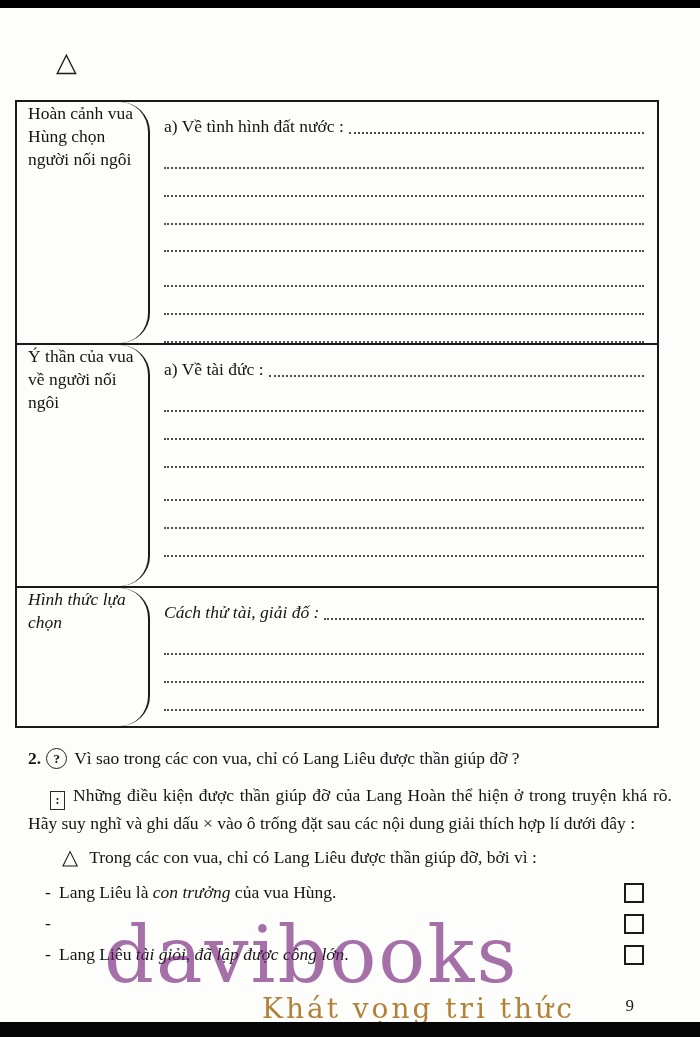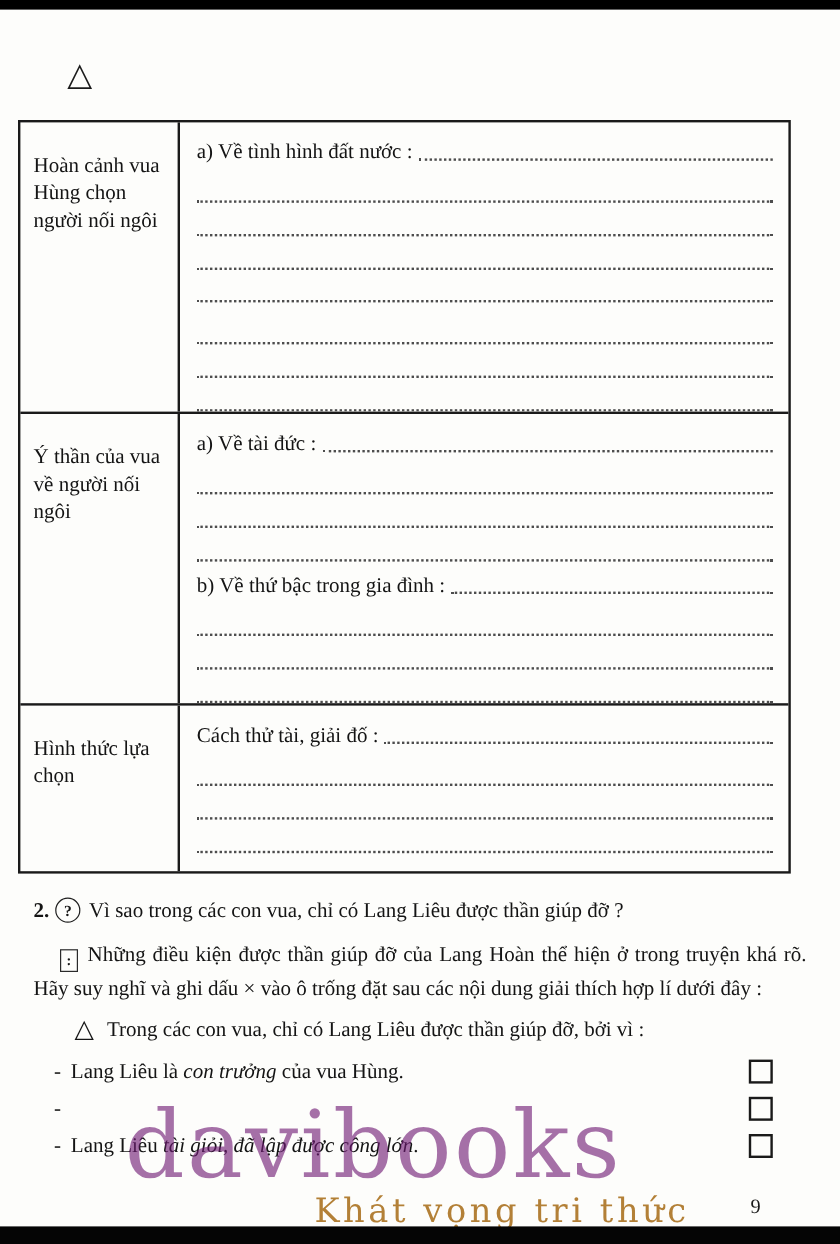--- a/index.html
+++ b/index.html
@@ -8,24 +8,24 @@
   .page { position:relative; width:700px; height:1037px; background:#fdfdfb; color:#141414; overflow:hidden; }
 
   .topbar { position:absolute; top:0; left:0; width:100%; height:8px; background:#000; }
   .bottombar { position:absolute; bottom:0; left:0; width:100%; height:15px; background:#050505; }
 
   .tri-marker { position:absolute; top:46px; left:56px; font-size:27px; color:#1a1a1a; }
 
   
   .answer-table { position:absolute; top:100px; left:15px; width:644px; border:2px solid #1a1a1a; }
   .t-row { display:flex; border-bottom:2px solid #1a1a1a; }
-  .t-row:last-child { border-bottom:none; }
+  .t-row:last-child { border-bottom:none;font-style:italic; }
   .row-h1, .row-h2 { height:243px; }
   .row-h3 { height:138px; }
-  .head-cell { width:133px; border-right:2px solid #1a1a1a; padding:24px 8px 0 11px; font-size:17.5px; line-height:1.32; }
+  .head-cell { width:133px; border-right:2px solid #1a1a1a; padding:0 8px 0 11px; font-size:17.5px; line-height:1.32;border-radius:30px; }
   .content-cell { flex:1; padding:10px 13px 0 14px; font-size:17.5px; overflow:hidden; }
   .field + .field { margin-top:5px; }
   .label-line { display:flex; height:29px; align-items:flex-end;justify-content:center; }
   .label-line .lbl { line-height:29px; white-space:nowrap; padding-right:5px; }
   .leader { flex:1; border-bottom:2px dotted #4d4d4d; margin-bottom:7px; }
   .dotline { height:28px; border-bottom:2px dotted #4d4d4d; }
 
   
   .below { position:absolute; top:748px; left:28px; width:644px; font-size:17.5px; }
   .q2-line { display:flex; align-items:center; }
@@ -87,24 +87,20 @@
         <div class="field">
           <div class="label-line">
             <span class="lbl">a) Về tài đức :</span>
             <span class="leader"></span>
           </div>
           <div class="dotline"></div>
           <div class="dotline"></div>
           <div class="dotline"></div>
         </div>
         <div class="field">
-          <div class="label-line">
-            <span class="lbl">b) Về thứ bậc trong gia đình :</span>
-            <span class="leader"></span>
-          </div>
           <div class="dotline"></div>
           <div class="dotline"></div>
           <div class="dotline"></div>
         </div>
       </div>
     </div>
 
     <div class="t-row row-h3">
       <div class="head-cell">Hình thức lựa chọn</div>
       <div class="content-cell">

